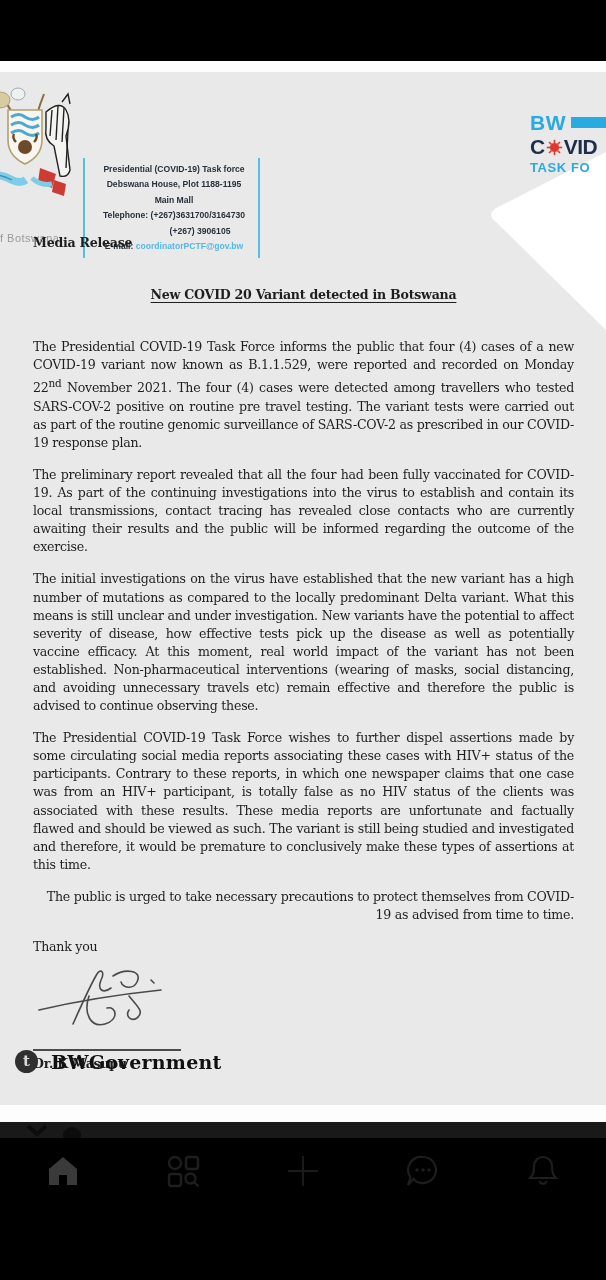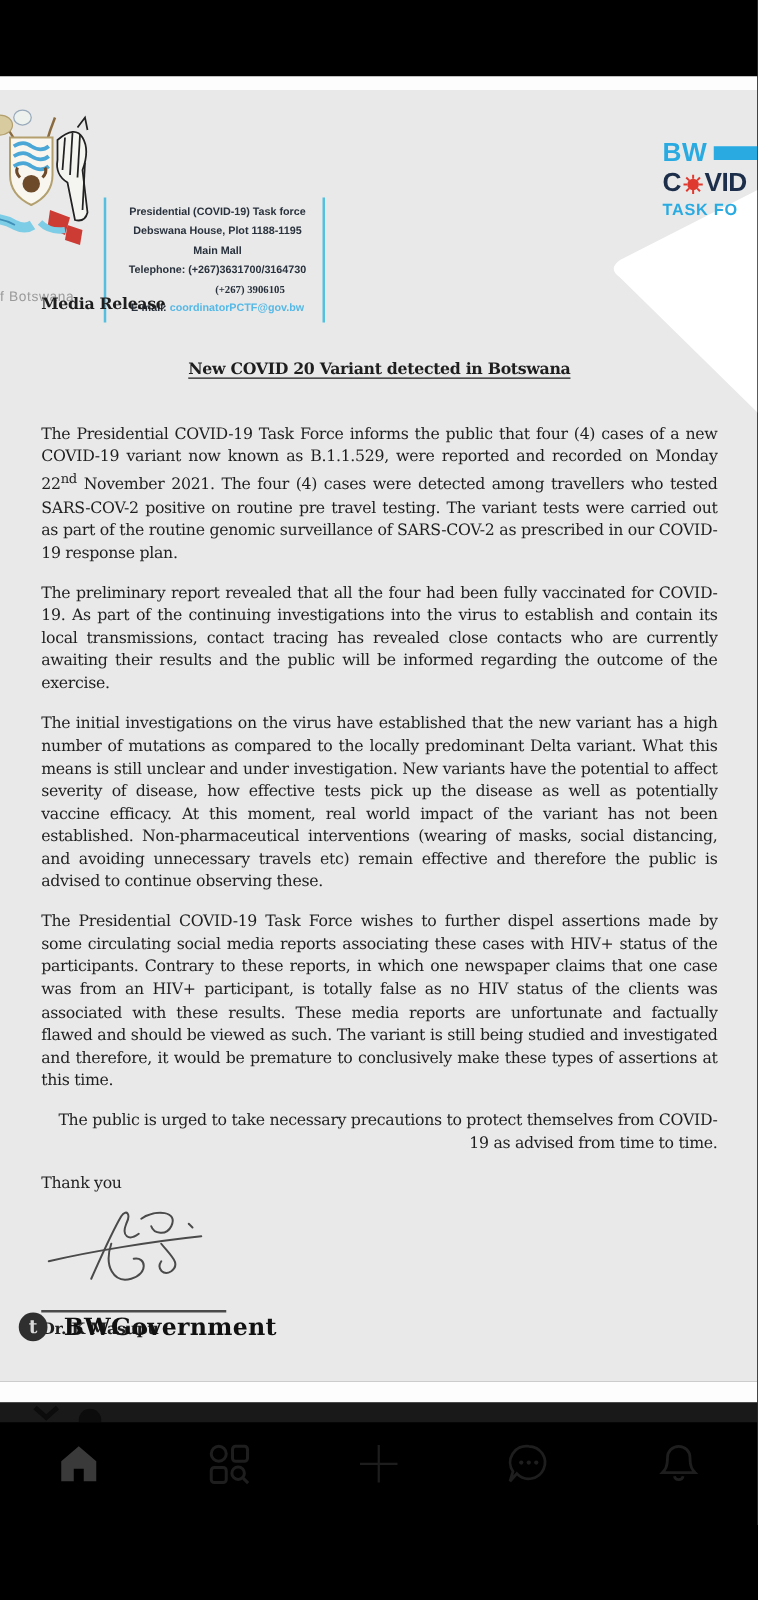--- a/index.html
+++ b/index.html
@@ -15,21 +15,21 @@
 
   
   .crest{position:absolute;left:-16px;top:12px;}
   .crest-caption{position:absolute;left:0px;top:160px;width:140px;
                  font-family:"Liberation Sans",sans-serif;font-size:11px;color:#9a9a9a;letter-spacing:0.5px;}
   .contact{position:absolute;left:83px;top:86px;width:173px;padding:4px 0 4px 0;
            border-left:2px solid #55bfe0;border-right:2px solid #55bfe0;
            font-family:"Liberation Sans",sans-serif;font-weight:bold;font-size:8.6px;
            color:#28313c;line-height:15.4px;}
   .contact .inner{padding-left:9px;padding-right:4px;text-align:center;}
-  .contact .indent{padding-left:52px;font-family:Liberation Serif, serif;}
+  .contact .indent{padding-left:52px;}
   .contact .email-link{color:#55b8e6;font-weight:bold;}
   .arrow-banner{position:absolute;left:480px;top:0px;}
   .banner-text{position:absolute;left:530px;top:40px;width:90px;z-index:3;
                font-family:"Liberation Sans",sans-serif;font-weight:900;line-height:1;}
   .bt-row1{display:flex;align-items:center;}
   .bt-bw{font-size:21px;color:#29abe2;letter-spacing:0.5px;}
   .bt-bar{width:60px;height:11px;background:#29abe2;margin-left:5px;}
   .bt-row2{display:flex;align-items:center;margin-top:3px;color:#1c2e4a;font-size:21px;letter-spacing:-0.5px;}
   .bt-virus{margin:2px 1px 0 1px;}
   .bt-row3{margin-top:4px;font-size:13px;color:#29abe2;letter-spacing:0.6px;white-space:nowrap;}

